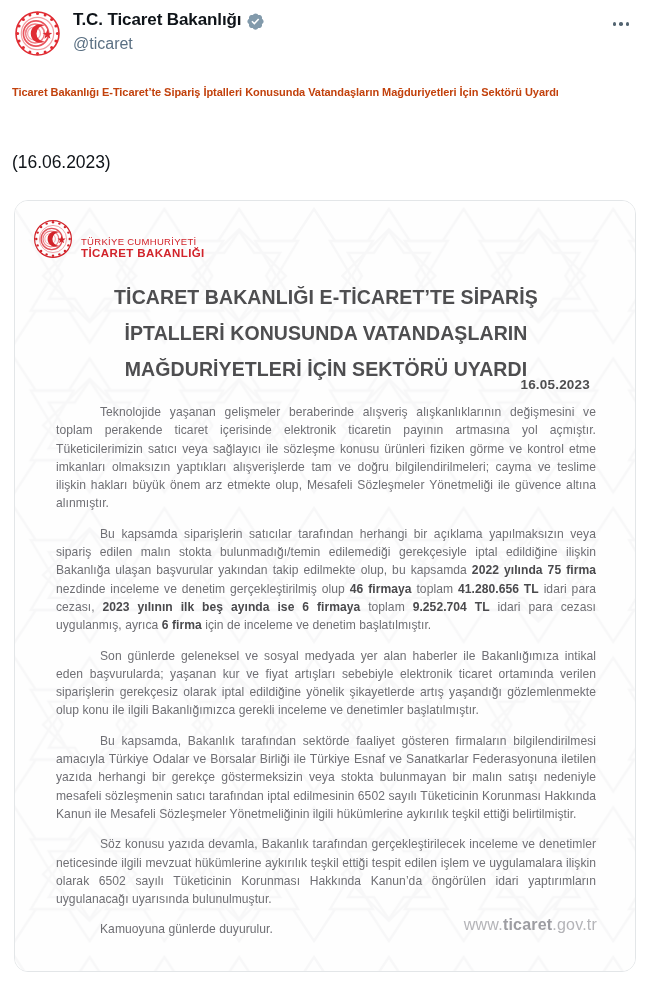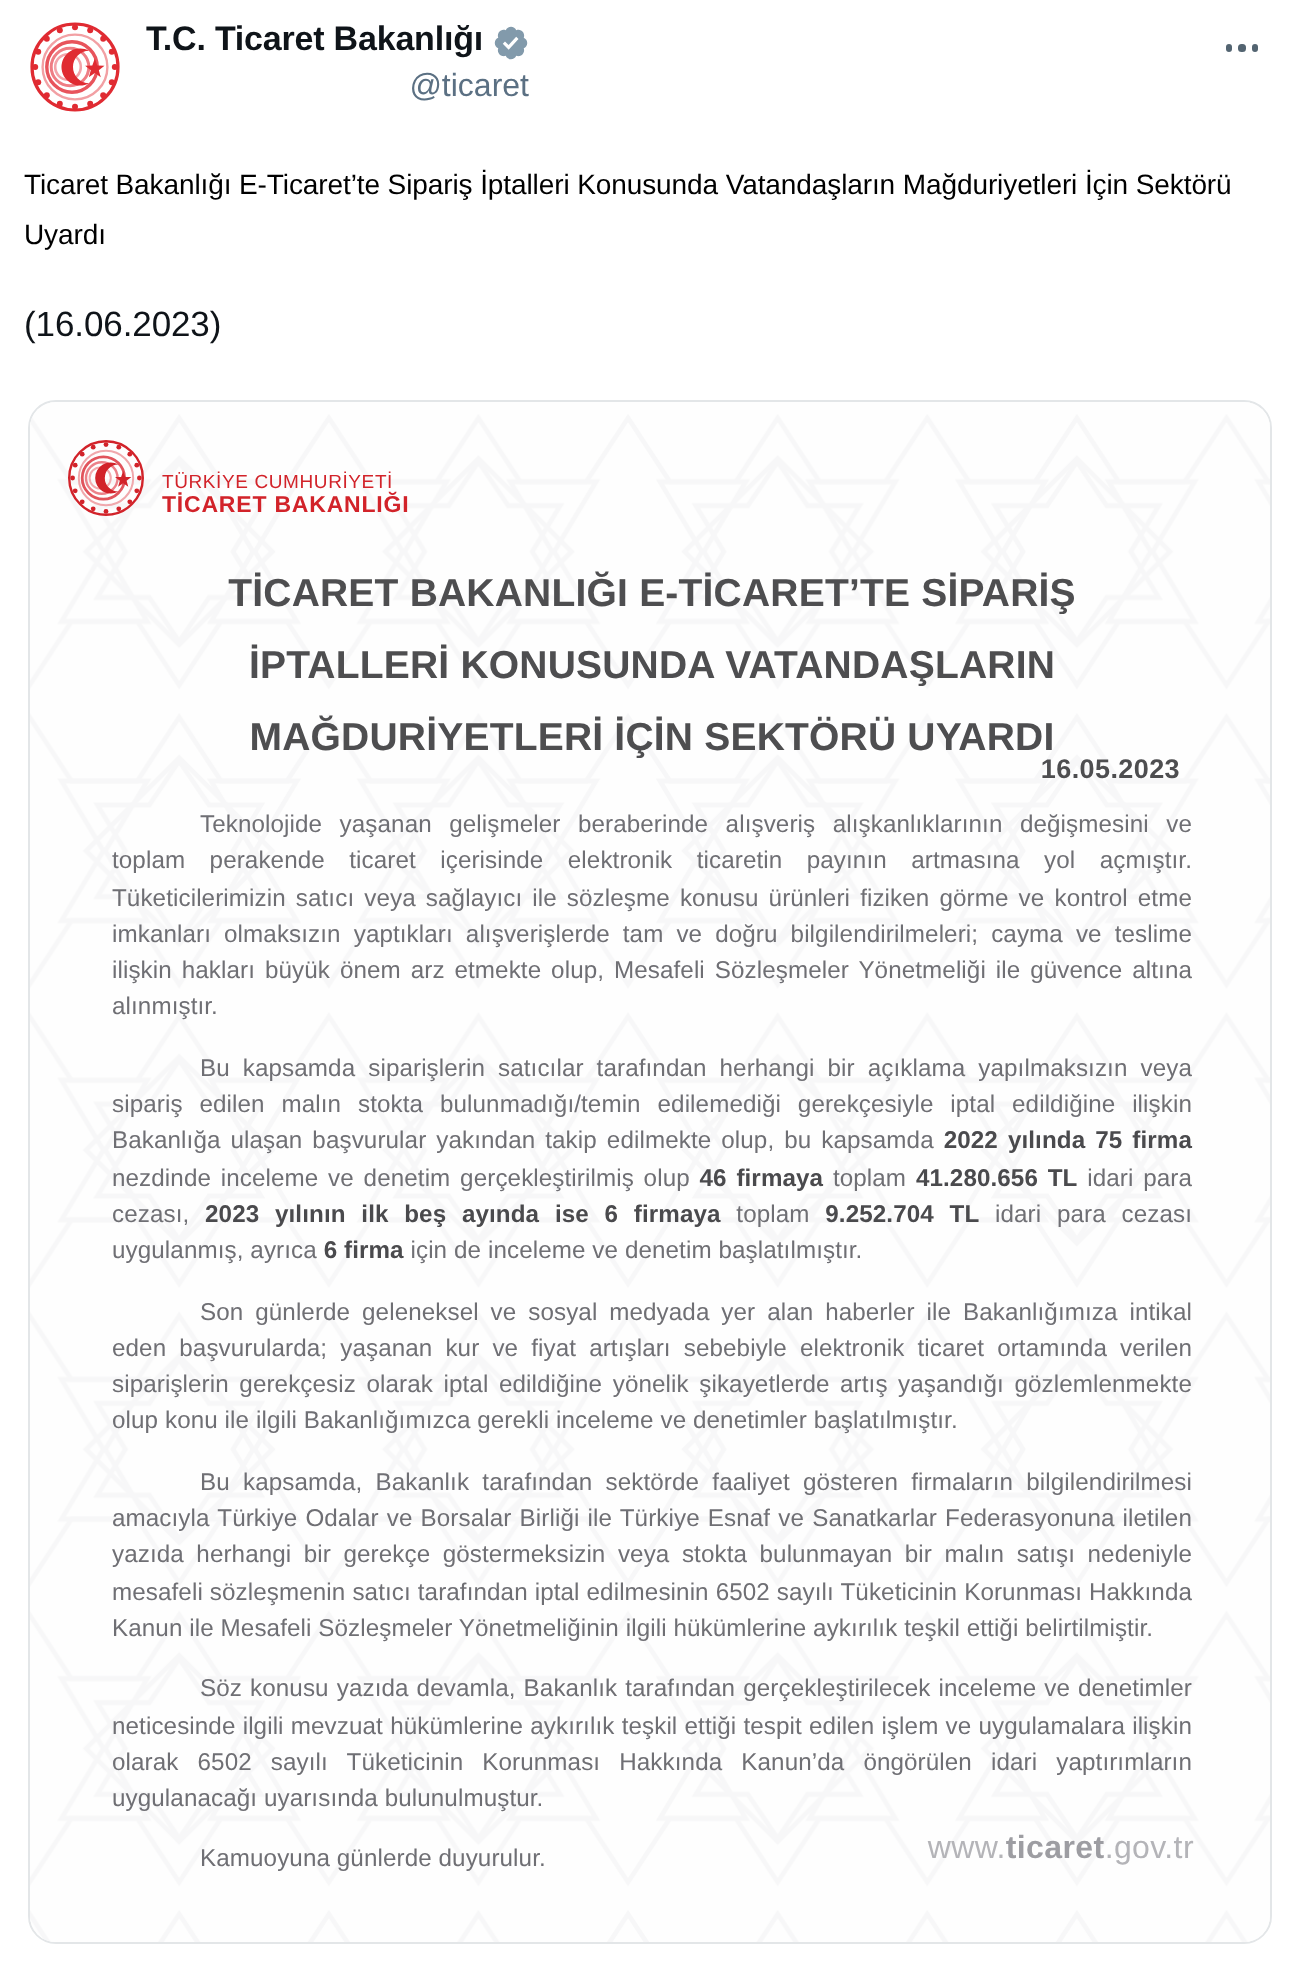--- a/index.html
+++ b/index.html
@@ -70,21 +70,20 @@
     white-space: nowrap;
   }
 
   .verified-icon { width: 19px; height: 19px; display: block; margin-top: 1px; }
 
   .handle {
     font-size: 16px;
     color: #5b7083;
     margin-top: 3px;
     line-height: 1.2;
-    text-align: right;
   }
 
   .more-menu {
     position: absolute;
     right: 16px;
     top: 14px;
     width: 26px;
     height: 20px;
     display: flex;
     align-items: center;
@@ -99,24 +98,24 @@
     background: #536471;
     display: block;
   }
 
   
   .tweet-text {
     position: absolute;
     left: 12px;
     top: 80px;
     width: 614px;
-    font-size: 14px;
+    font-size: 11px;
     line-height: 25px;
-    color: #000000;
-    font-weight: 400;
+    color: #c2410c;
+    font-weight: 700;
     letter-spacing: -0.05px;
   }
 
   .tweet-date {
     position: absolute;
     left: 12px;
     top: 150px;
     font-size: 17.5px;
     line-height: 25px;
     color: #0f1419;

